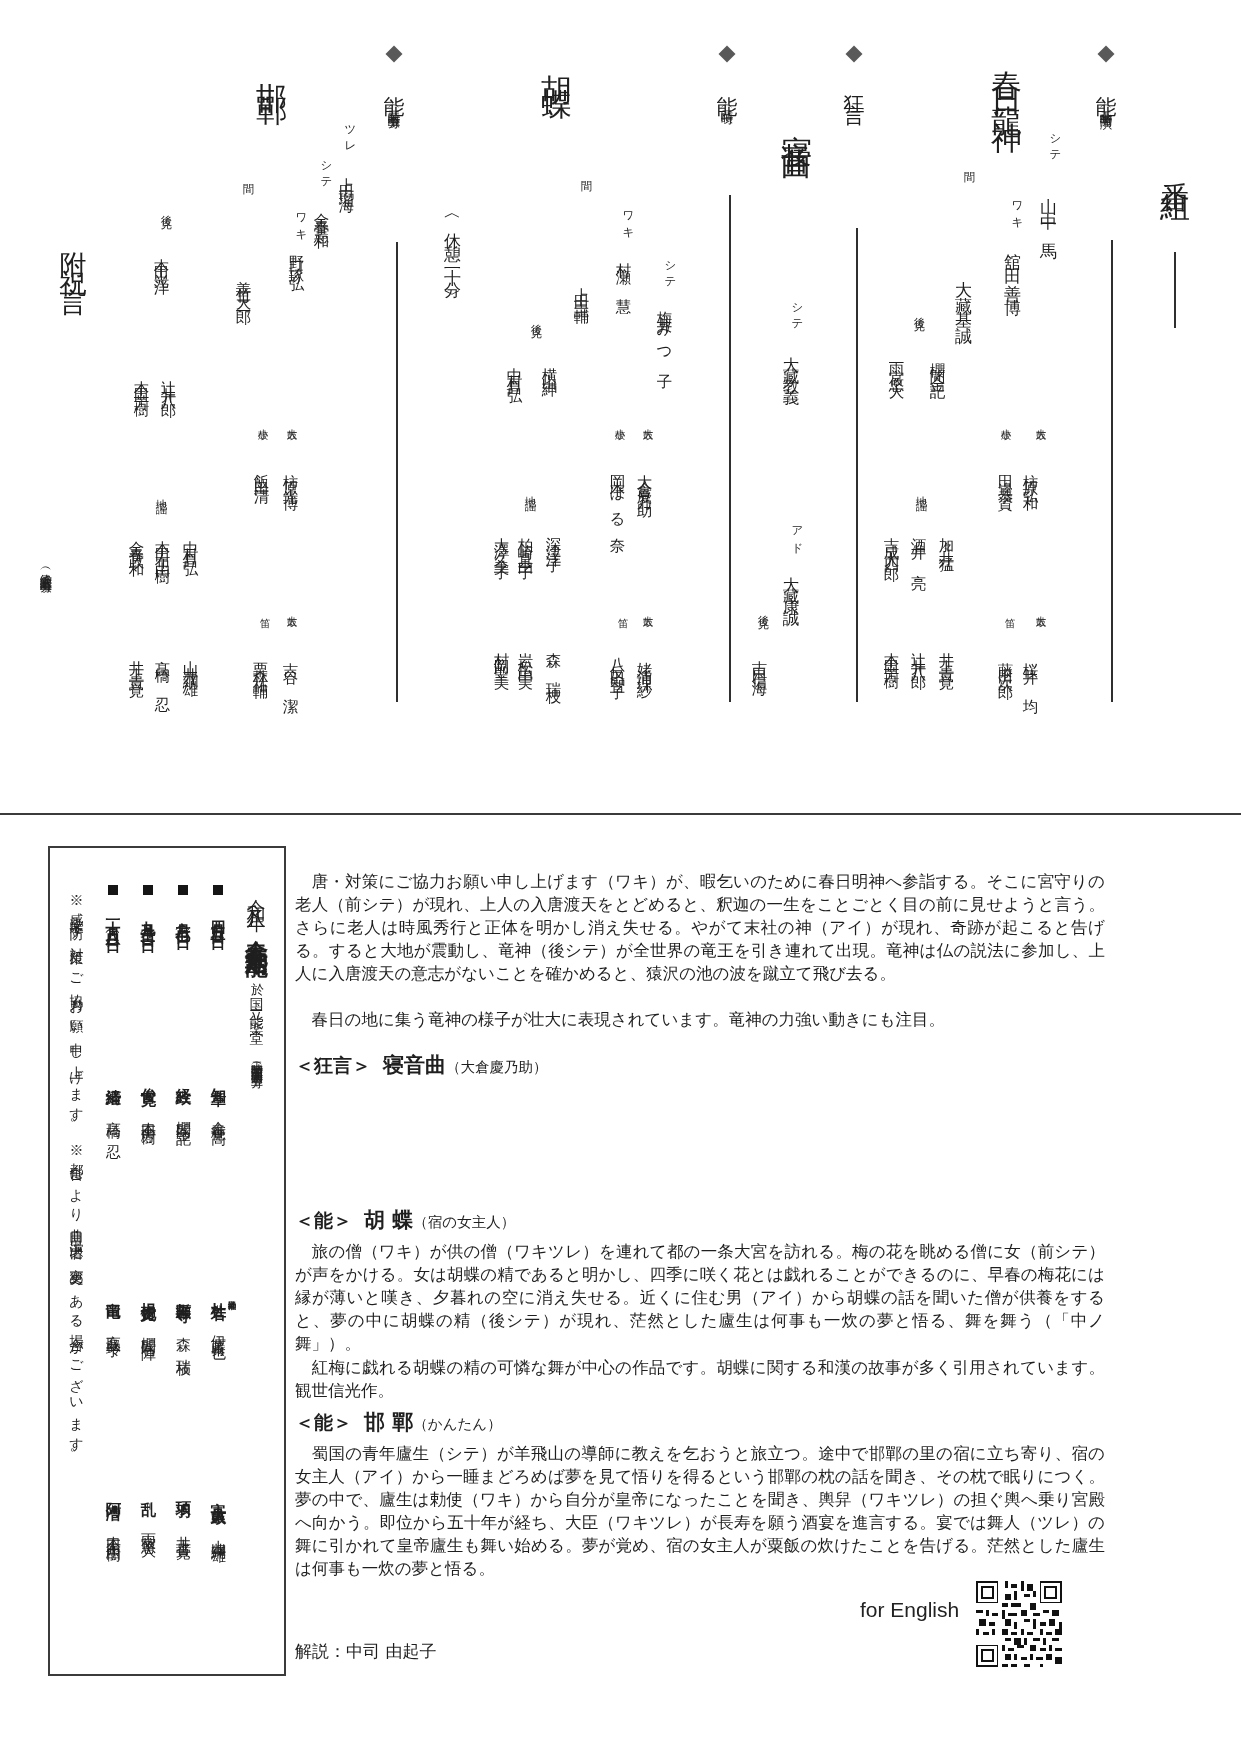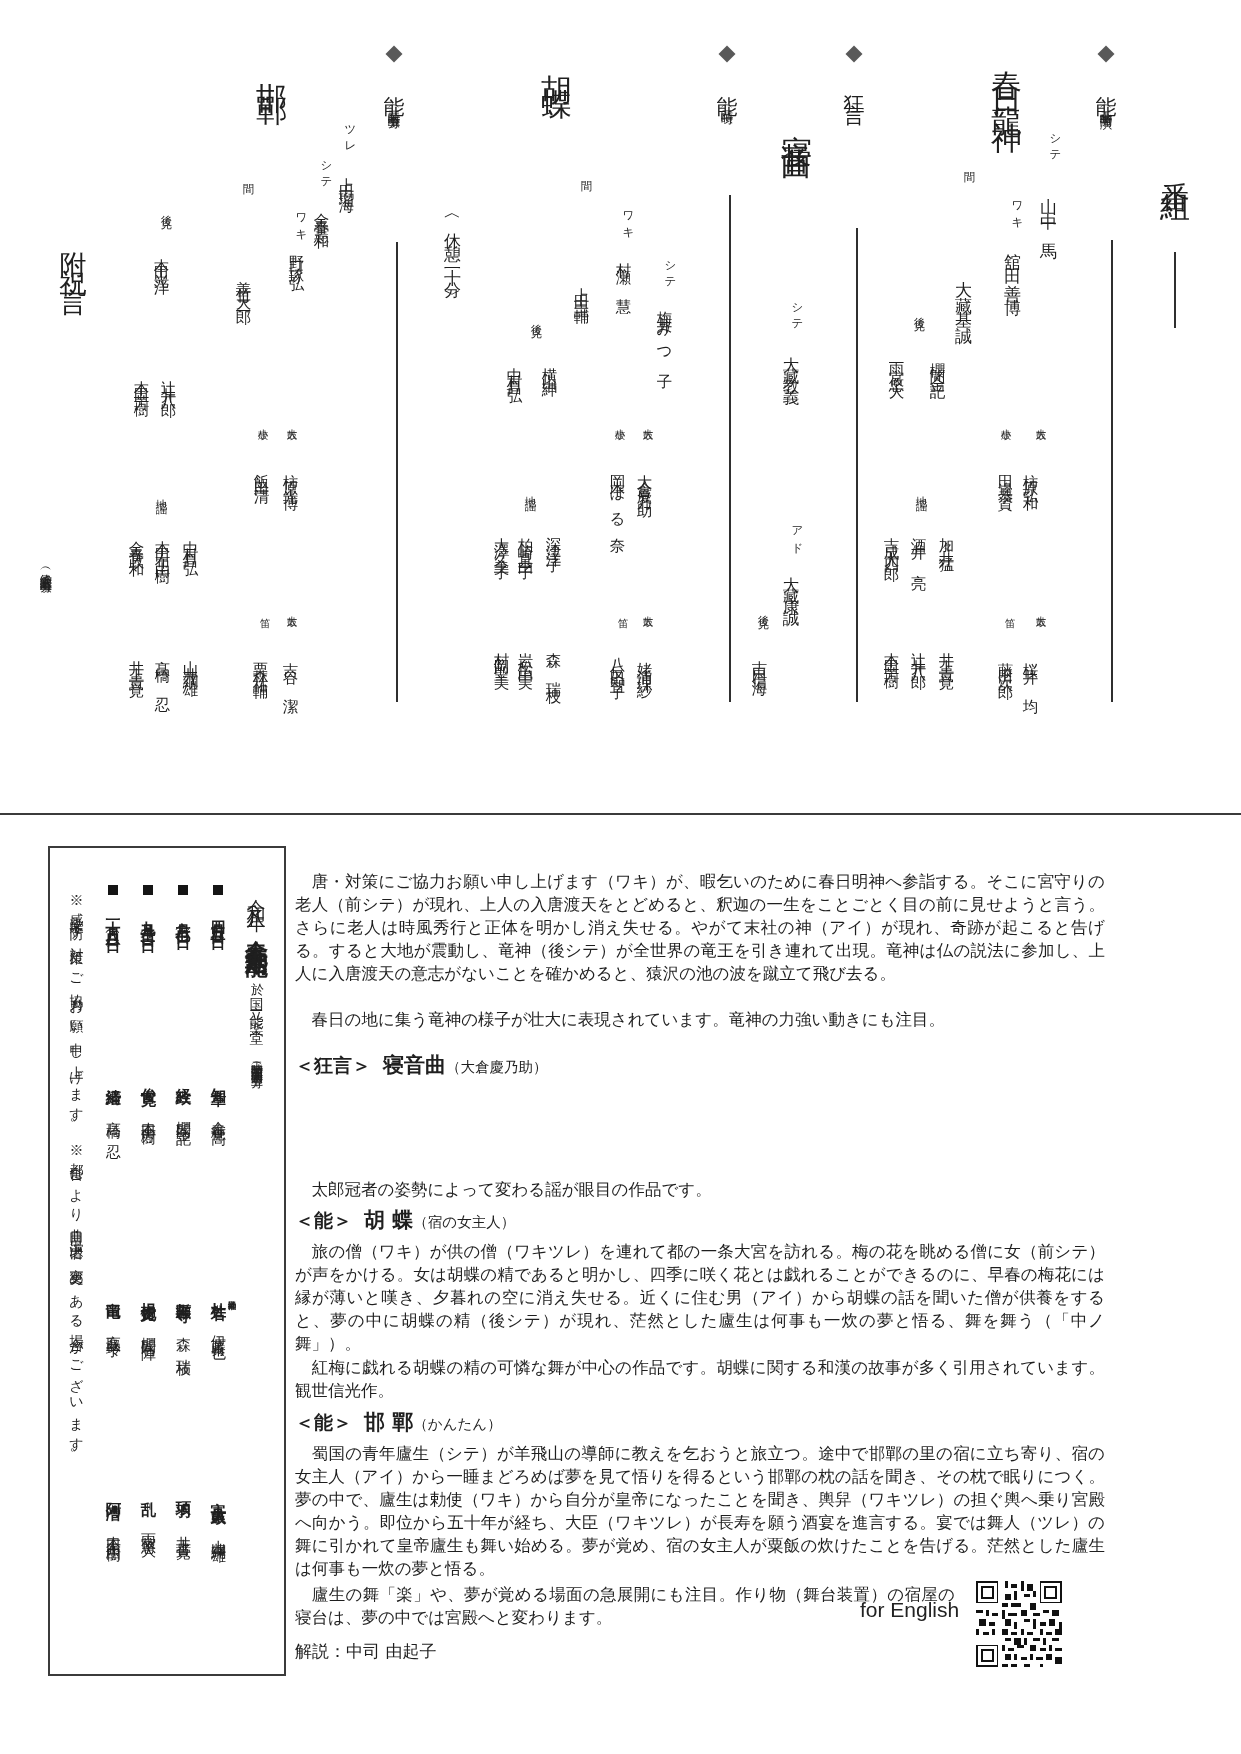--- a/index.html
+++ b/index.html
@@ -267,33 +267,31 @@
   </div>
 
   <div class="c notice" style="left:70px;top:884px;">※感染症予防、対策にご協力お願い申し上げます。※都合により曲目・出演者に変更のある場合がございます。</div>
 
   <p class="desc-p" style="top:870px;">　唐・対策にご協力お願い申し上げます（ワキ）が、暇乞いのために春日明神へ参詣する。そこに宮守りの老人（前シテ）が現れ、上人の入唐渡天をとどめると、釈迦の一生をことごとく目の前に見せようと言う。さらに老人は時風秀行と正体を明かし消え失せる。やがて末社の神（アイ）が現れ、奇跡が起こると告げる。すると大地が震動し、竜神（後シテ）が全世界の竜王を引き連れて出現。竜神は仏の説法に参加し、上人に入唐渡天の意志がないことを確かめると、猿沢の池の波を蹴立て飛び去る。</p>
   <p class="desc-p" style="top:1008px;">　春日の地に集う竜神の様子が壮大に表現されています。竜神の力強い動きにも注目。</p>
 
   <div class="desc-h" style="top:1051px;">
     <span class="dg">＜狂言＞</span><span class="dt">寝音曲</span><span class="dk">（大倉慶乃助）</span>
   </div>
-  <p class="desc-p" style="top:1178px;">　太郎冠者の姿勢によって変わる謡が眼目の作品です。</p>
 
   <div class="desc-h" style="top:1206px;">
     <span class="dg">＜能＞</span><span class="dt">胡 蝶</span><span class="dk">（宿の女主人）</span>
   </div>
   <p class="desc-p" style="top:1240px;">　旅の僧（ワキ）が供の僧（ワキツレ）を連れて都の一条大宮を訪れる。梅の花を眺める僧に女（前シテ）が声をかける。女は胡蝶の精であると明かし、四季に咲く花とは戯れることができるのに、早春の梅花には縁が薄いと嘆き、夕暮れの空に消え失せる。近くに住む男（アイ）から胡蝶の話を聞いた僧が供養をすると、夢の中に胡蝶の精（後シテ）が現れ、茫然とした廬生は何事も一炊の夢と悟る、舞を舞う（「中ノ舞」）。</p>
   <p class="desc-p" style="top:1356px;">　紅梅に戯れる胡蝶の精の可憐な舞が中心の作品です。胡蝶に関する和漢の故事が多く引用されています。観世信光作。</p>
 
   <div class="desc-h" style="top:1408px;">
     <span class="dg">＜能＞</span><span class="dt">邯 鄲</span><span class="dk">（かんたん）</span>
   </div>
   <p class="desc-p" style="top:1442px;">　蜀国の青年廬生（シテ）が羊飛山の導師に教えを乞おうと旅立つ。途中で邯鄲の里の宿に立ち寄り、宿の女主人（アイ）から一睡まどろめば夢を見て悟りを得るという邯鄲の枕の話を聞き、その枕で眠りにつく。夢の中で、廬生は勅使（ワキ）から自分が皇帝になったことを聞き、輿舁（ワキツレ）の担ぐ輿へ乗り宮殿へ向かう。即位から五十年が経ち、大臣（ワキツレ）が長寿を願う酒宴を進言する。宴では舞人（ツレ）の舞に引かれて皇帝廬生も舞い始める。夢が覚め、宿の女主人が粟飯の炊けたことを告げる。茫然とした廬生は何事も一炊の夢と悟る。</p>
-  <p class="desc-p" style="top:1583px;width:660px;">　廬生の舞「楽」や、夢が覚める場面の急展開にも注目。作り物（舞台装置）の宿屋の寝台は、夢の中では宮殿へと変わります。</p>
 
   <div class="caption" style="left:295px;top:1640px;">解説：中司 由起子</div>
   <div class="eng" style="left:860px;top:1598px;">for English</div>
 
   <div class="qr">
     <svg width="92" height="92" viewBox="0 0 29 29" shape-rendering="crispEdges">
       <rect width="29" height="29" fill="#ffffff"></rect>
       <g fill="#111111">
         <rect x="1" y="1" width="7" height="7"></rect>
           <rect x="21" y="1" width="7" height="7"></rect>

